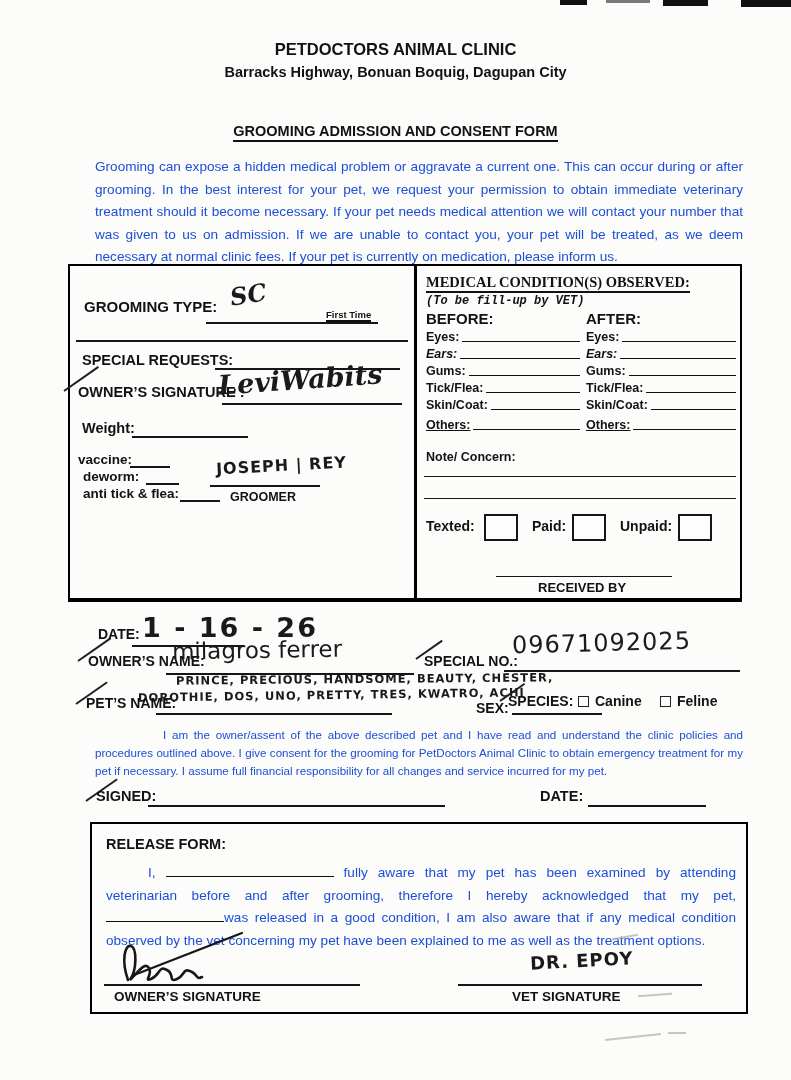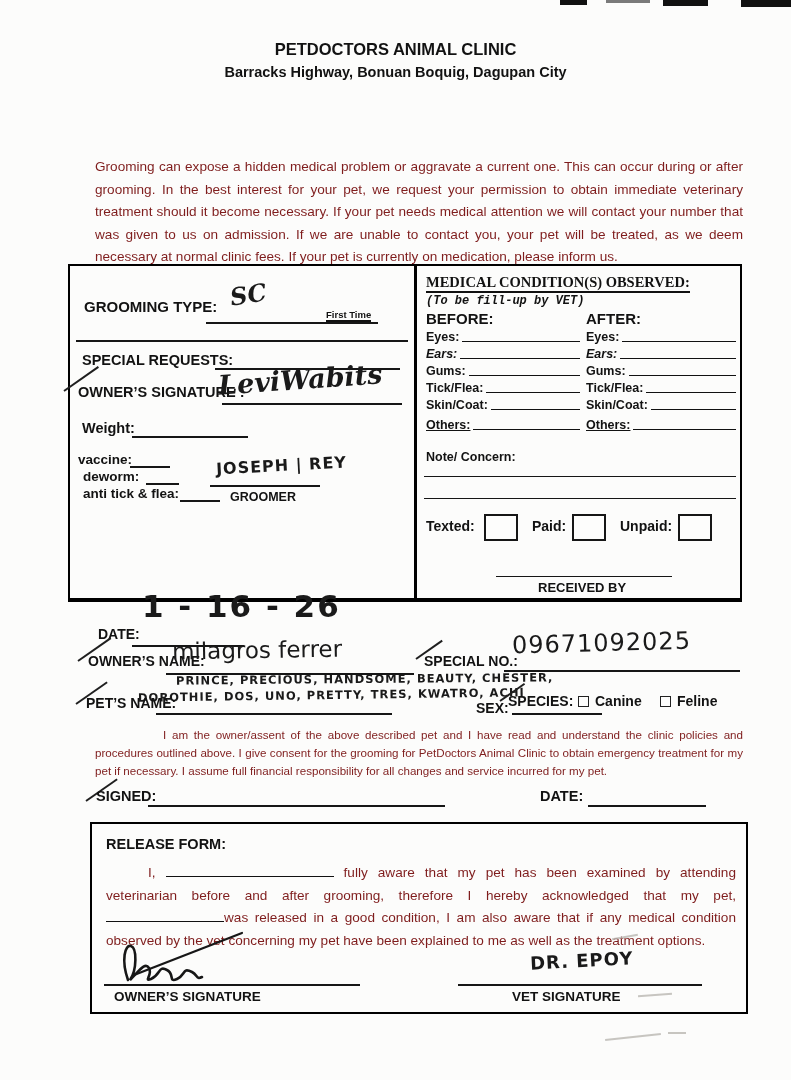--- a/index.html
+++ b/index.html
@@ -19,37 +19,40 @@
   .hw-print{letter-spacing:1px;font-weight:bold;}
   .tick{position:absolute;border-top:2px solid #1f1f1f;height:0;transform:rotate(-35deg);transform-origin:left center;}
   .box{position:absolute;border:2px solid #000;background:transparent;}
   .cbx{position:absolute;width:30px;height:23px;border:2px solid #161616;background:#fdfdfc;}
   .sq{display:inline-block;width:9px;height:9px;border:1.6px solid #222;margin-right:6px;vertical-align:-1px;background:#fdfdfc;}
   .mrow{position:absolute;left:6px;right:2px;display:flex;font-size:12.5px;font-weight:600;}
   .mrow .half1{width:154px;display:flex;}
   .mrow .half2{flex:1;display:flex;margin-left:6px;}
   .mrow .rl{white-space:nowrap;}
   .mrow .fl{flex:1;border-bottom:1.5px solid #111;margin:0 0 2px 3px;}
-  .para{position:absolute;text-align:justify;color:#7f1d1d;}
+  .para{position:absolute;text-align:justify;color:#1d4ed8;}
   .blank{display:inline-block;border-bottom:1.5px solid #111;height:14px;vertical-align:baseline;}
   .smudge{position:absolute;border-top:2px solid #b9b7b2;height:0;opacity:.8;}
   .artifact{position:absolute;top:0;background:#111;}
 </style>
 </head>
 <body>
 
 <div class="paper">
 
   <div class="artifact" style="left:560px;width:27px;height:5px;"></div>
   <div class="artifact" style="left:606px;width:44px;height:3px;background:#7a7a7a;"></div>
   <div class="artifact" style="left:663px;width:45px;height:6px;"></div>
   <div class="artifact" style="left:741px;width:50px;height:7px;"></div>
 
   <div class="lbl center" style="top:64px;font-size:14.5px;">Barracks Highway, Bonuan Boquig, Dagupan City</div>
   <div class="lbl center" style="top:40px;font-size:16.5px;">PETDOCTORS  ANIMAL  CLINIC</div>
+  <div class="abs center" style="top:122px;">
+    <span class="lbl" style="position:static;font-size:14.5px;border-bottom:2px solid #111;padding-bottom:1px;">GROOMING  ADMISSION  AND  CONSENT  FORM</span>
+  </div>
 
   <div class="para" style="left:95px;top:156px;width:648px;font-size:13.6px;line-height:22.5px;">Grooming can expose a hidden medical problem or aggravate a current one. This can occur during or after grooming. In the best interest for your pet, we request your permission to obtain immediate veterinary treatment should it become necessary. If your pet needs medical attention we will contact your number that was given to us on admission. If we are unable to contact you, your pet will be treated, as we deem necessary at normal clinic fees. If your pet is currently on medication, please inform us.</div>
 
   <div class="box" style="left:68px;top:264px;width:670px;height:332px;border-bottom-width:4px;">
     <div class="abs" style="left:344px;top:0;bottom:0;width:3px;background:#000;"></div>
 
     <span class="lbl" style="left:14px;top:32px;font-size:15px;">GROOMING TYPE:</span>
     <span class="hw hw-cursive" style="left:160px;top:14px;font-size:24px;transform:rotate(-9deg);">SC</span>
     <div class="ln" style="left:136px;top:56px;width:172px;"></div>
     <span class="lbl" style="left:256px;top:43px;font-size:9.5px;border-bottom:2px solid #111;">First Time</span>
@@ -155,21 +158,21 @@
       <div class="cbx" style="left:152px;top:244px;"></div>
       <span class="lbl" style="left:200px;top:248px;font-size:14px;">Unpaid:</span>
       <div class="cbx" style="left:258px;top:244px;"></div>
 
       <div class="ln-thin" style="left:76px;top:306px;width:176px;"></div>
       <span class="lbl" style="left:118px;top:310px;font-size:13px;">RECEIVED BY</span>
     </div>
   </div>
 
   <span class="lbl" style="left:98px;top:626px;font-size:14px;">DATE:</span>
-  <span class="hw hw-print" style="left:142px;top:588px;font-size:31px;letter-spacing:2px;">1 - 16 - 26</span>
+  <span class="hw hw-print" style="left:142px;top:612px;font-size:27px;letter-spacing:2px;">1 - 16 - 26</span>
   <div class="ln" style="left:132px;top:645px;width:112px;"></div>
 
   <div class="tick" style="left:78px;top:660px;width:40px;"></div>
   <span class="lbl" style="left:88px;top:653px;font-size:14px;">OWNER’S NAME:</span>
   <span class="hw" style="left:172px;top:637px;font-size:23px;transform:rotate(-1deg);">milagros ferrer</span>
   <div class="ln" style="left:166px;top:673px;width:248px;"></div>
 
   <div class="tick" style="left:416px;top:658px;width:32px;"></div>
   <span class="lbl" style="left:424px;top:653px;font-size:14px;">SPECIAL NO.:</span>
   <span class="hw" style="left:512px;top:629px;font-size:24px;letter-spacing:1px;transform:rotate(-1.5deg);">09671092025</span>

